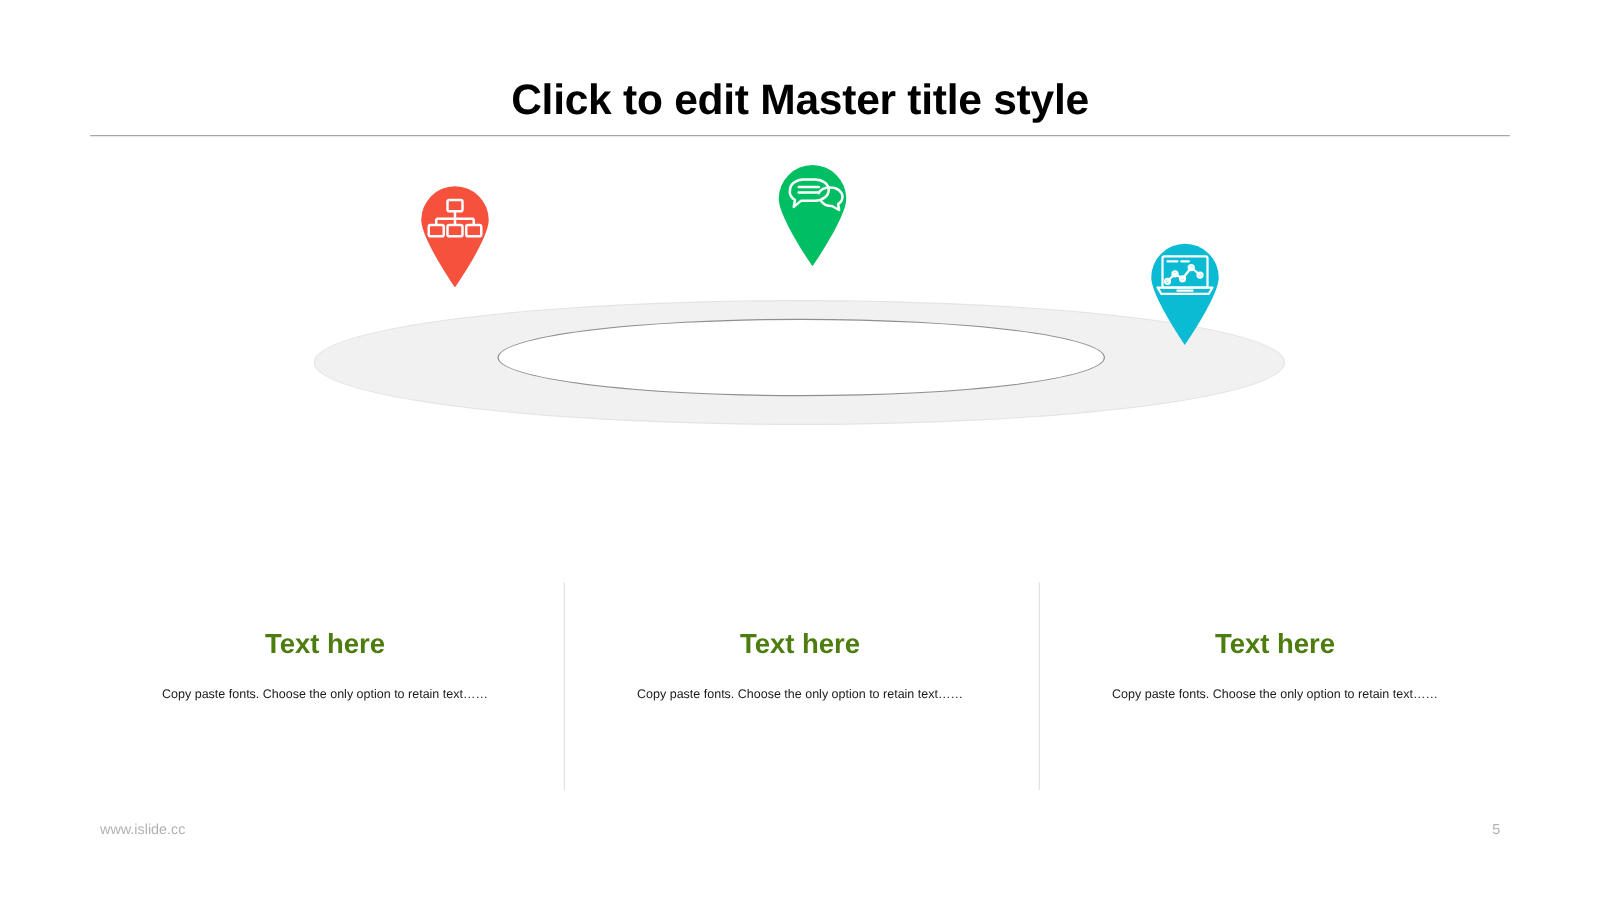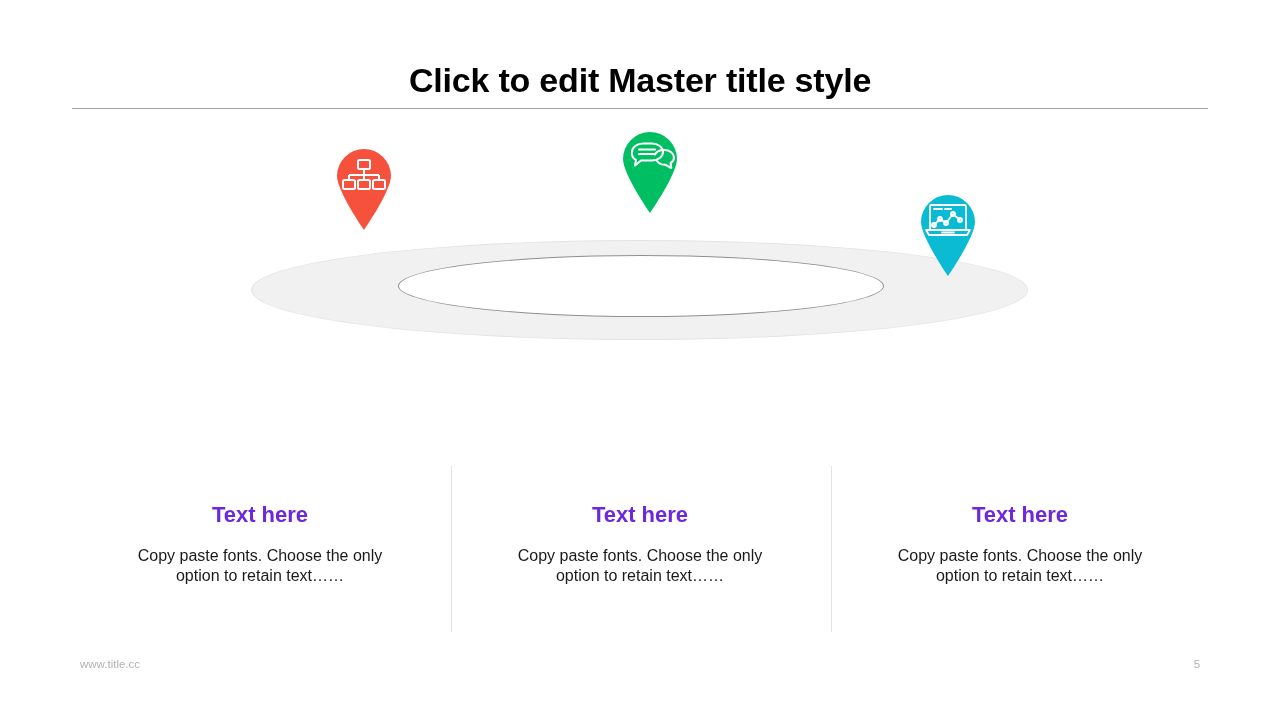--- a/index.html
+++ b/index.html
@@ -108,26 +108,26 @@
     width: 352px;
     text-align: center;
   }
   .col-1 { left: 12px;  }
   .col-2 { left: 392px; }
   .col-3 { left: 772px; }
 
   .col-heading {
     font-size: 22px;
     font-weight: bold;
-    color: #6d28d9;
+    color: #4d7c0f;
     line-height: 30px;
     margin: 0 0 12px 0;
   }
   .col-body {
-    font-size: 16px;
+    font-size: 10px;
     color: #1a1a1a;
     line-height: 20px;
     margin: 16px auto;
     width: 275px;
   }
 
   
   #footer-url {
     position: absolute;
     left: 80px;
@@ -221,14 +221,14 @@
     <div class="col-body">Copy paste fonts. Choose the only option to retain text……</div>
   </div>
 
   <div class="column col-3">
     <div class="col-heading">Text here</div>
     <div class="col-body">Copy paste fonts. Choose the only option to retain text……</div>
   </div>
 
 </div>
 
-<div id="footer-url">www.title.cc</div>
+<div id="footer-url">www.islide.cc</div>
 <div id="page-number">5</div>
 
 </body></html>

